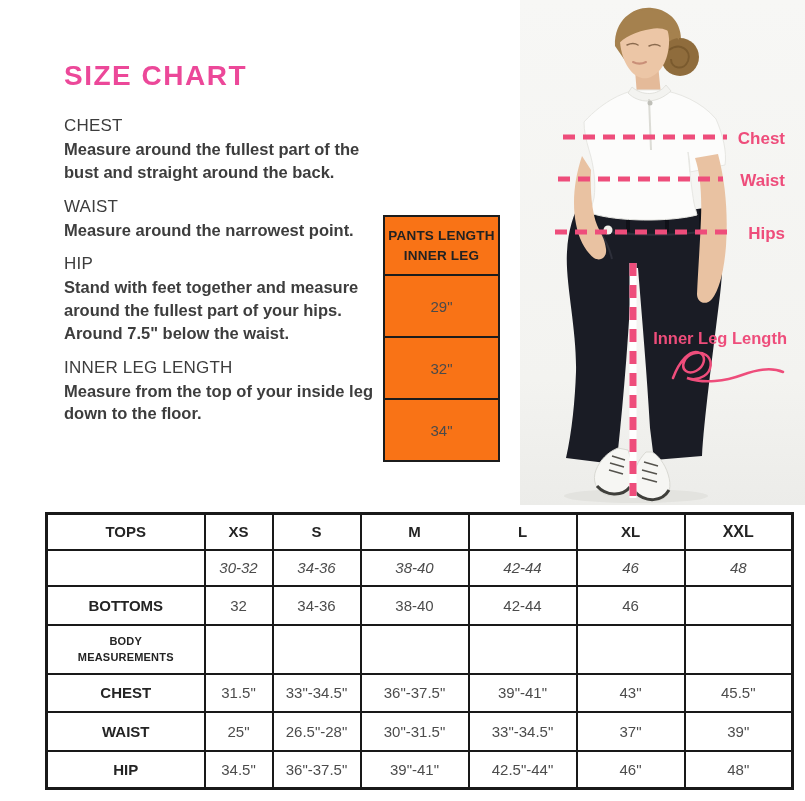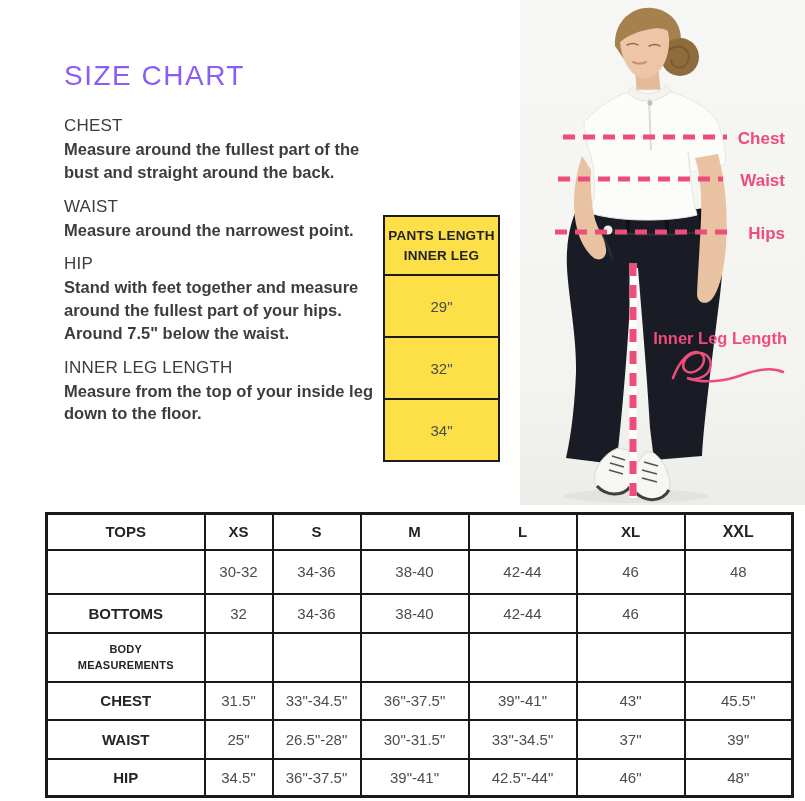--- a/index.html
+++ b/index.html
@@ -1,49 +1,49 @@
 <!DOCTYPE html>
 <html><head>
 <meta charset="utf-8">
 <style>
   html,body { margin:0; padding:0; background:#ffffff; }
   body { font-family:"Liberation Sans","DejaVu Sans",sans-serif; }
   .page { position:relative; width:805px; height:801px; background:#ffffff; overflow:hidden; }
 
   .title { position:absolute; left:64px; top:60px; font-size:28px; letter-spacing:1.5px;
-           color:#8b5cf6; font-weight:400; }
+           color:#ec4899; font-weight:700; }
 
   .instructions { position:absolute; left:64px; top:116px; width:332px; color:#3d3d3d; }
   .instr h3 { font-size:17px; font-weight:400; margin:0 0 2px 0; letter-spacing:0.2px; }
   .instr p  { font-size:16.5px; line-height:1.38; margin:0 0 13px 0;font-weight:bold; }
 
   
   .pants-table { position:absolute; left:383px; top:215px; width:117px; box-sizing:border-box;
-                 border:2px solid #1c1c1c; background:#fde047; }
+                 border:2px solid #1c1c1c; background:#f97316; }
   .pants-header { height:57px; display:flex; flex-direction:column; justify-content:center;
                   align-items:center; font-weight:bold; font-size:13.5px; color:#222;
                   line-height:1.45; letter-spacing:0.2px; }
   .pants-cell { height:60px; border-top:2px solid #1c1c1c; display:flex; align-items:center;
                 justify-content:center; font-size:15px; color:#4a4a4a; }
 
   
   .photo { position:absolute; left:520px; top:0; width:285px; height:505px; }
   .photo text { font-family:"Liberation Sans","DejaVu Sans",sans-serif; }
 
   
   .size-table { position:absolute; left:45px; top:512px; border-collapse:collapse;
                 table-layout:fixed; border:3px solid #191919; }
   .size-table td { border:2px solid #191919; text-align:center; vertical-align:middle;
                    padding:0; font-size:15px; color:#4c4c4c; overflow:hidden; }
   .size-table td.hdr { font-weight:bold; color:#242424; }
   .size-table td.hdr-xxl { font-weight:bold; color:#242424; font-size:16px; }
   .size-table td.rowlabel { font-weight:bold; color:#242424; }
   .size-table td.body-meas span { display:inline-block; width:110px; font-size:11px;
                    font-weight:bold; line-height:1.5; letter-spacing:0.2px; }
-  tr.r-head { height:36px;padding-left:11px; } tr.r-tops { height:44px; } tr.r-bottoms { height:39px;margin-top:8px; }
+  tr.r-head { height:36px;padding-left:11px; } tr.r-tops { height:36px;font-style:italic; } tr.r-bottoms { height:39px;margin-top:8px; }
   tr.r-bodym { height:49px;margin-top:33px; } tr.r-chest { height:38px; } tr.r-waist { height:39px; }
   tr.r-hip { height:38px; }
 </style>
 </head>
 <body>
 
 <div class="page">
 
   <div class="title">SIZE CHART</div>
 

